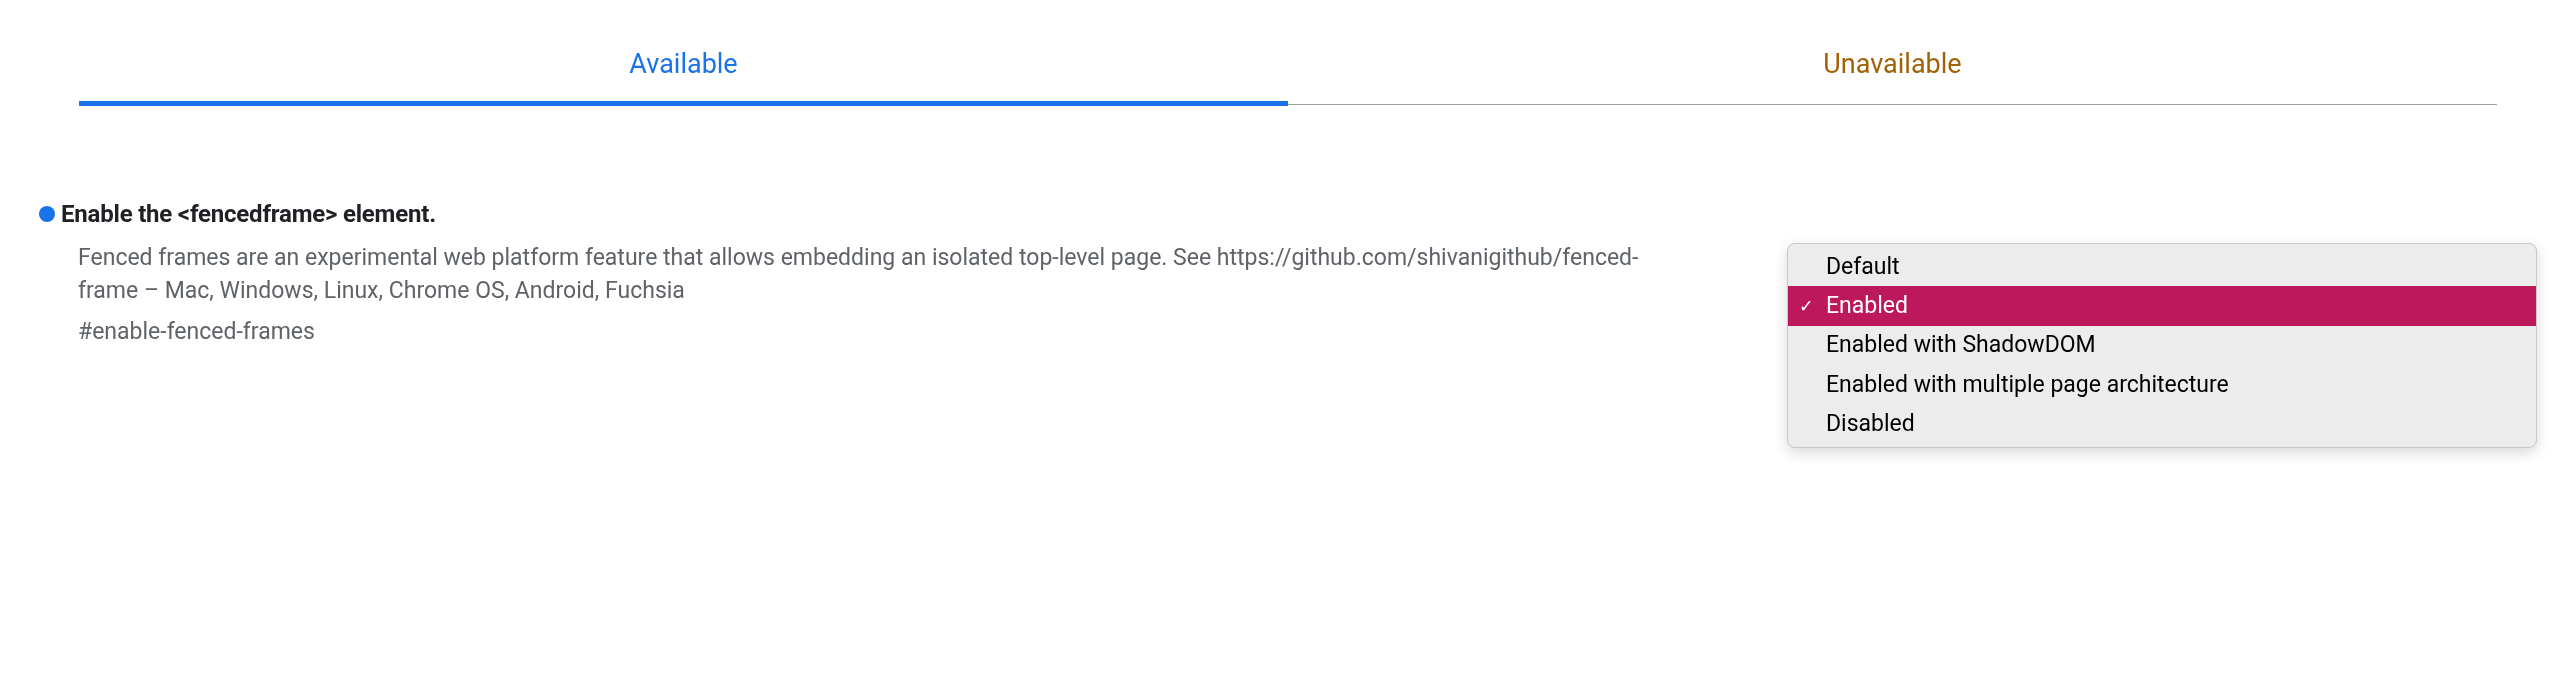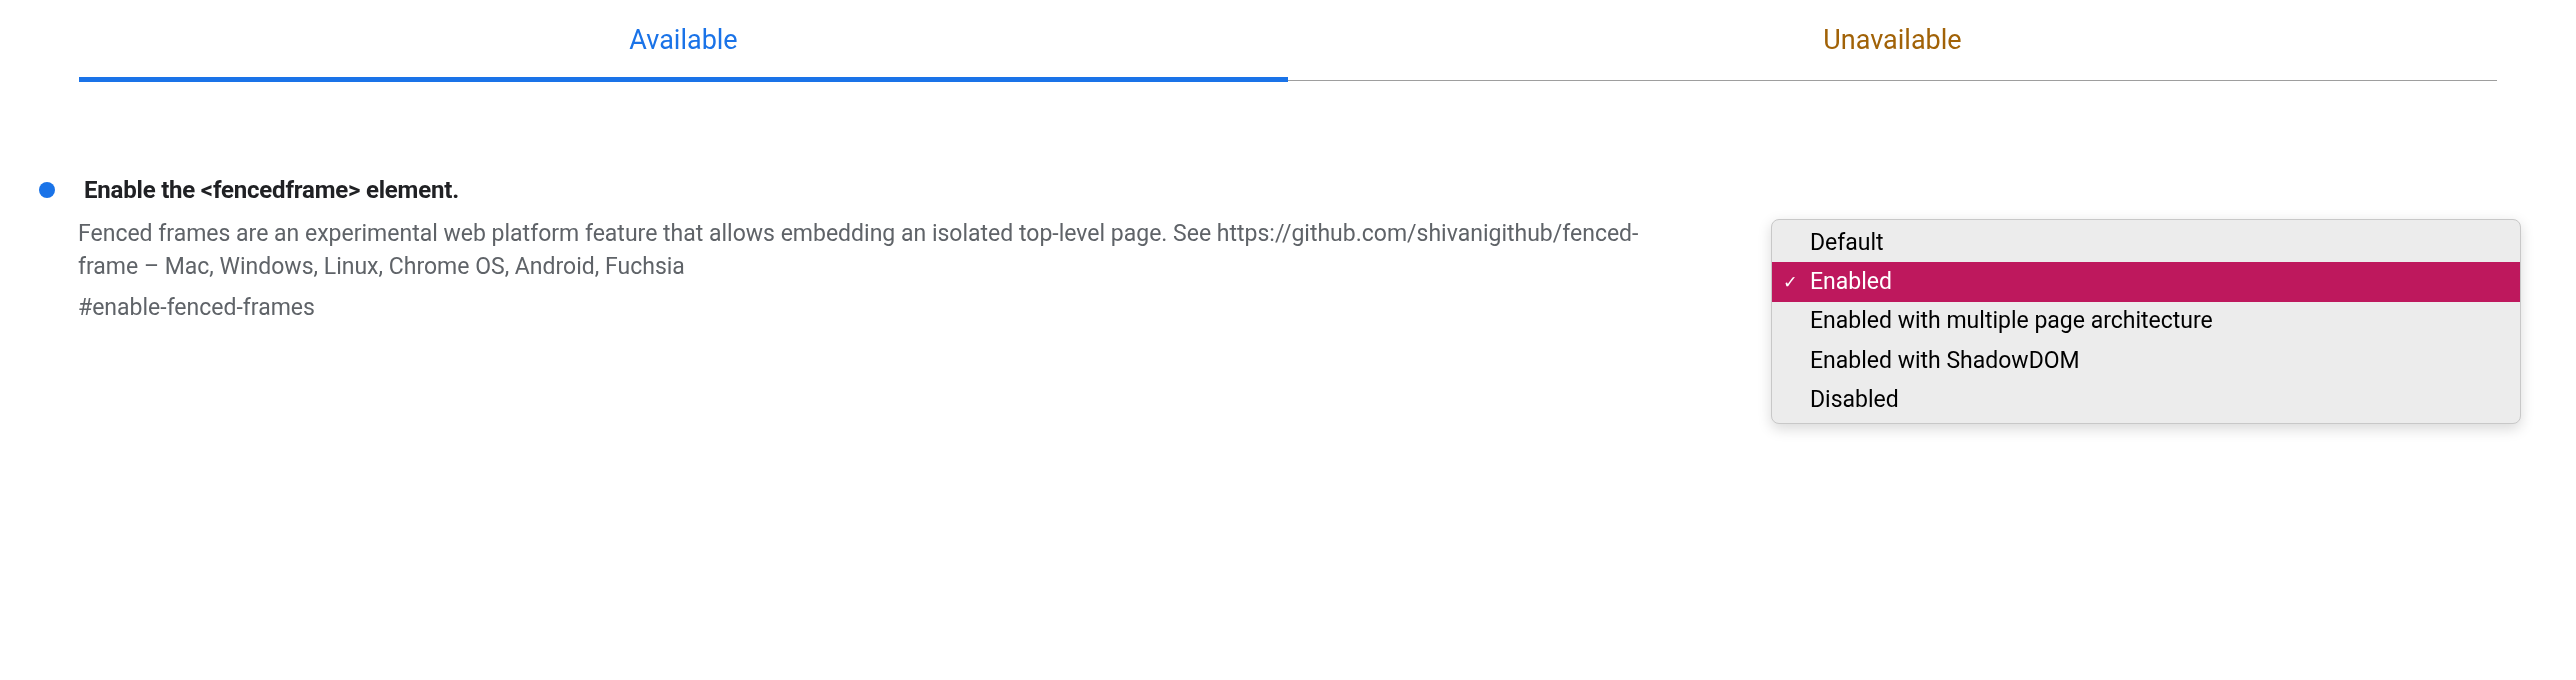--- a/index.html
+++ b/index.html
@@ -10,21 +10,21 @@
     body {
       font-family: -apple-system, BlinkMacSystemFont, "Segoe UI", Roboto, "Helvetica Neue", Arial, sans-serif;
       background: #ffffff;
       color: #202124;
       font-size: 22px;
     }
     .container {
       width: 2576px;
       height: 681px;
       position: relative;
-      padding-top: 0;
+      padding-top: 24px;
     }
     .tabs {
       display: flex;
       margin-left: 79px;
       margin-right: 79px;
       border-bottom: 1.6px solid #9e9e9e;
     }
     .tab {
       flex: 1;
       text-align: center;
@@ -50,21 +50,21 @@
     }
     .flag-item {
       margin-top: 95px;
       margin-left: 39px;
       margin-right: 39px;
       position: relative;
     }
     .flag-header {
       display: flex;
       align-items: center;
-      gap: 29px;
+      gap: 6px;
     }
     .blue-dot {
       width: 16px;
       height: 16px;
       border-radius: 50%;
       background: #1a73e8;
       flex-shrink: 0;
     }
     .flag-title {
       font-weight: 700;
@@ -83,21 +83,21 @@
     .flag-anchor {
       margin-top: 11px;
       margin-left: 39px;
       color: #5f6368;
       font-size: 23px;
       display: inline-block;
     }
     .dropdown {
       position: absolute;
       top: 43px;
-      right: 16px;
+      right: 0;
       width: 750px;
       background: #ececec;
       border: 0.8px solid #c8c8c8;
       border-radius: 8px;
       box-shadow: 0 4.7px 14.2px rgba(0,0,0,0.15);
       overflow: hidden;
       padding: 3.2px 0;
     }
     .dropdown-option {
       padding: 4.7px 20.5px 4.7px 38px;
@@ -147,24 +147,24 @@
     <a class="flag-anchor">#enable-fenced-frames</a>
 
     <div class="dropdown">
       <div class="dropdown-option">
         <span>Default</span>
       </div>
       <div class="dropdown-option selected">
         <span>Enabled</span>
       </div>
       <div class="dropdown-option">
-        <span>Enabled with multiple page architecture</span>
+        <span>Enabled with ShadowDOM</span>
       </div>
       <div class="dropdown-option">
-        <span>Enabled with ShadowDOM</span>
+        <span>Enabled with multiple page architecture</span>
       </div>
       <div class="dropdown-option">
         <span>Disabled</span>
       </div>
     </div>
 
   </div>
 
 </div>
 

